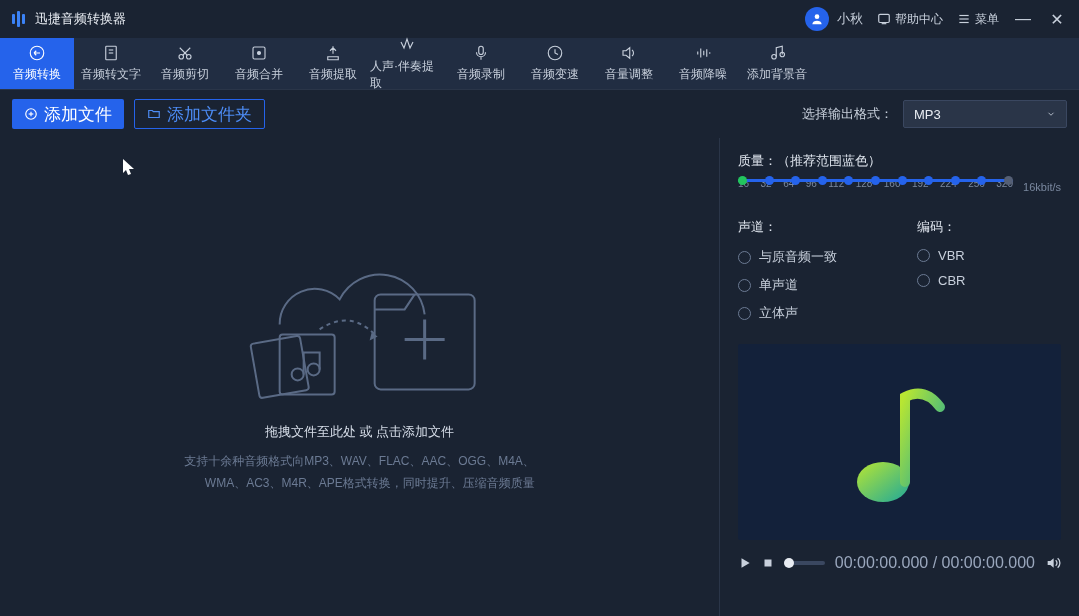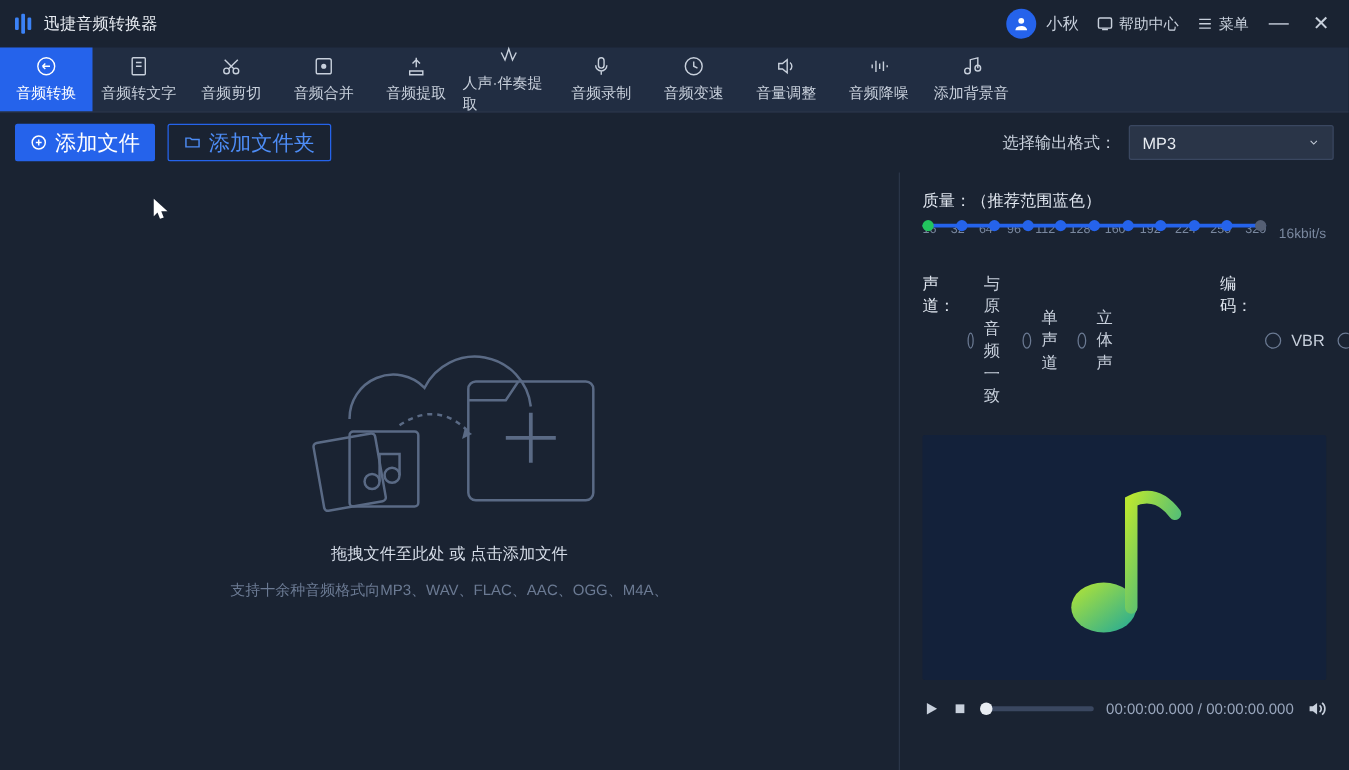--- a/index.html
+++ b/index.html
@@ -53,30 +53,30 @@
 .qtrack-line { position: absolute; top: 3px; left: 0; right: 0; height: 3px; background: #2563eb; border-radius: 2px; }
 .qtrack-line.pre { background: #22c55e; width: 3%; }
 .qdots { position: absolute; top: 0; left: 0; right: 0; display: flex; justify-content: space-between; }
 .qdot { width: 9px; height: 9px; border-radius: 50%; background: #2563eb; position: relative; }
 .qdot:first-child { background: #22c55e; }
 .qdot:last-child { background: #555f74; }
 .qticks { display: flex; justify-content: space-between; font-size: 10px; color: #7a889f; margin-top: 2px; }
 .qunit { font-size: 11px; color: #7a889f; white-space: nowrap; }
 
 .opts { display: flex; margin-top: 20px; gap: 40px; }
-.optcol { display: flex; gap: 10px; }
+.optcol { display: flex; flex-direction: column; gap: 10px; }
 .opthdr { font-size: 13px; color: #e0e6ef; margin-bottom: 2px; }
 .radio { display: flex; align-items: center; gap: 8px; cursor: pointer; font-size: 13px; color: #c8d0dc; }
 .radio .rcircle { width: 13px; height: 13px; border: 1.5px solid #6b7a93; border-radius: 50%; }
 
 .preview { margin-top: 22px; height: 196px; background: #13213a; border-radius: 2px; display: flex; align-items: center; justify-content: center; }
 .player { margin-top: 8px; height: 30px; display: flex; align-items: center; gap: 10px; color: #c8d0dc; }
 .player .seek { flex: 1; height: 4px; background: #3a4760; border-radius: 2px; position: relative; }
 .player .seek .knob { position: absolute; left: 0; top: -3px; width: 10px; height: 10px; background: #e8ecf2; border-radius: 50%; }
-.player .time { font-size: 12px; color: #9aa7bd; }
+.player .time { font-size: 16px; color: #9aa7bd; }
 
 svg { display: block; }
 </style>
 </head>
 <body>
 
 <div class="titlebar">
   <div class="logo">
     <div class="logo-bars">
         <span></span>
@@ -266,20 +266,21 @@
         <polygon points="152,93 158,97 150,101" fill="#5a6a85" stroke="none"></polygon>
         <rect x="35" y="100" width="50" height="55" rx="3" transform="rotate(-10 60 127)"></rect>
         <rect x="60" y="95" width="55" height="60" rx="3"></rect>
         <circle cx="78" cy="135" r="6"></circle>
         <circle cx="94" cy="130" r="6"></circle>
         <path d="M84 135 v-22 h16 v17"></path>
       </svg>
       <div class="dtitle">拖拽文件至此处 或 点击添加文件</div>
       <div class="dsub">
         <div>支持十余种音频格式向MP3、WAV、FLAC、AAC、OGG、M4A、</div>
+        <div>WMA、AC3、M4R、APE格式转换，同时提升、压缩音频质量</div>
       </div>
     </div>
   </div>
 
   <div class="right">
     <div class="quality-label">质量：（推荐范围蓝色）</div>
     <div class="quality-row">
       <div class="quality-track">
         <div class="qtrack-line"></div>
         <div class="qtrack-line pre"></div>

